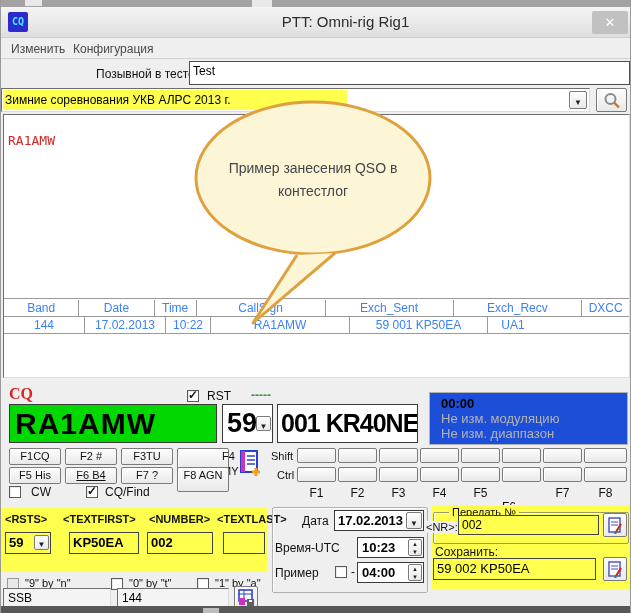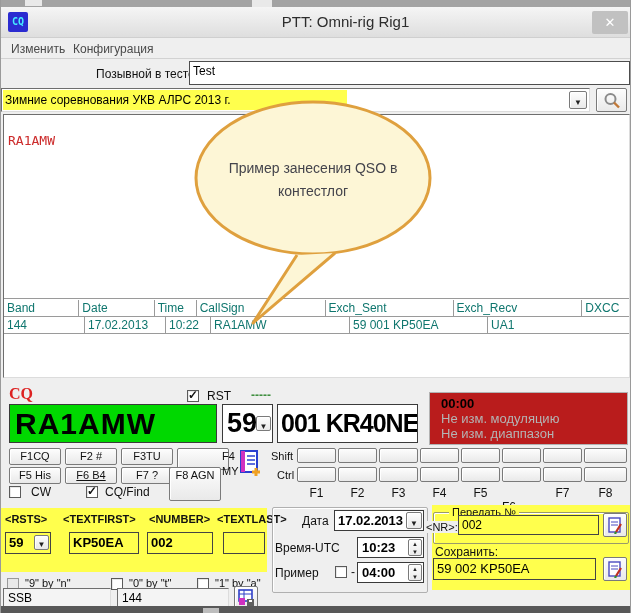--- a/index.html
+++ b/index.html
@@ -14,21 +14,21 @@
   .cb.checked:after{content:"✓";position:absolute;left:0px;top:-3px;font-size:12px;font-weight:bold;color:#111;}
   .cb.disabled{background:#e9e9e9;border-color:#9a9a9a;}
   .lbl{font-size:12px;color:#111;white-space:nowrap;}
   .small{font-size:11px;color:#111;white-space:nowrap;}
   .fnbtn{font-size:11px;text-align:center;line-height:15px;color:#111;}
   .arrowglyph{font-size:8px;color:#222;line-height:1;}
   .bigval{font-weight:bold;color:#000;white-space:nowrap;overflow:hidden;}
   .yellow{background:#ffff4d;}
   .yellowinput{background:#ffff4d;border:1px solid #444;font-weight:bold;font-size:13px;color:#000;
                padding:2px 3px;white-space:nowrap;overflow:hidden;}
-  .grid-cell{font-size:12px;color:#0f766e;padding:1px 3px;white-space:nowrap;overflow:hidden;border-left:1px solid #9a9a9a;}
+  .grid-cell{font-size:12px;color:#3b82f6;padding:1px 3px;white-space:nowrap;overflow:hidden;border-left:1px solid #9a9a9a;text-align:center;}
   .grid-cell:first-child{border-left:none;}
   .groupbox{border:1px solid #b0b0b0;box-shadow:inset 1px 1px 0 #fff;border-radius:2px;}
   .gray-status{color:#b4b4b4;font-size:13px;white-space:nowrap;}
   .spin{display:flex;flex-direction:column;}
   .spin div{flex:1;font-size:6px;line-height:8px;text-align:center;color:#222;}
 </style>
 </head>
 <body>
 
 <div id="win">
@@ -98,34 +98,34 @@
 
   <div class="abs bigval" style="left:8px;top:404px;width:208px;height:39px;background:#00d800;border:1px solid #3a3a3a;font-size:30px;line-height:37px;padding-left:5px;letter-spacing:1px;">RA1AMW</div>
 
   <div class="abs" style="left:221px;top:404px;width:51px;height:39px;background:#fff;border:1px solid #3a3a3a;">
     <div class="abs bigval" style="left:4px;top:3px;font-size:27px;">59</div>
     <div class="abs raised" style="right:1px;top:11px;width:15px;height:15px;text-align:center;line-height:13px;"><span class="arrowglyph">▼</span></div>
   </div>
 
   <div class="abs bigval" style="left:276px;top:404px;width:141px;height:39px;background:#fff;border:1px solid #3a3a3a;font-size:25px;line-height:37px;padding-left:3px;letter-spacing:-1px;">001 KR40NE</div>
 
-  <div class="abs" style="left:428px;top:392px;width:199px;height:53px;background:#b91c1c;border:1px solid #b2b2b2;">
+  <div class="abs" style="left:428px;top:392px;width:199px;height:53px;background:#1d4ed8;border:1px solid #b2b2b2;">
     <div class="abs" style="left:11px;top:3px;font-size:13px;font-weight:bold;color:#000;">00:00</div>
     <div class="abs gray-status" style="left:11px;top:18px;">Не изм. модуляцию</div>
     <div class="abs gray-status" style="left:11px;top:33px;">Не изм. диаппазон</div>
   </div>
 
   <div class="abs raised fnbtn" style="left:8px;top:448px;width:52px;height:17px;">F1CQ</div>
   <div class="abs raised fnbtn" style="left:64px;top:448px;width:52px;height:17px;">F2 #</div>
   <div class="abs raised fnbtn" style="left:120px;top:448px;width:52px;height:17px;">F3TU</div>
   <div class="abs raised fnbtn" style="left:176px;top:448px;width:52px;height:22px;padding-left:44px;">F4 MY</div>
   <div class="abs raised fnbtn" style="left:8px;top:467px;width:52px;height:17px;">F5 His</div>
   <div class="abs raised fnbtn" style="left:64px;top:467px;width:52px;height:17px;text-decoration:underline;">F6 B4</div>
   <div class="abs raised fnbtn" style="left:120px;top:467px;width:52px;height:17px;">F7 ?</div>
-  <div class="abs raised fnbtn" style="left:168px;top:467px;width:52px;height:34px;">F8 AGN</div>
+  <div class="abs raised fnbtn" style="left:176px;top:467px;width:52px;height:25px;">F8 AGN</div>
 
   <div class="abs" style="left:237px;top:449px;width:24px;height:28px;">
     <svg width="24" height="28" viewBox="0 0 24 28">
       <rect x="3" y="2" width="16" height="21" fill="#fff" stroke="#2a3fd0" stroke-width="2"></rect>
       <rect x="3" y="2" width="4" height="21" fill="#d030c0"></rect>
       <line x1="9" y1="7" x2="17" y2="7" stroke="#2a3fd0" stroke-width="1.5"></line>
       <line x1="9" y1="11" x2="17" y2="11" stroke="#2a3fd0" stroke-width="1.5"></line>
       <line x1="9" y1="15" x2="17" y2="15" stroke="#2a3fd0" stroke-width="1.5"></line>
       <line x1="18" y1="19" x2="18" y2="27" stroke="#f0a020" stroke-width="3"></line>
       <line x1="14" y1="23" x2="22" y2="23" stroke="#f0a020" stroke-width="3"></line>

